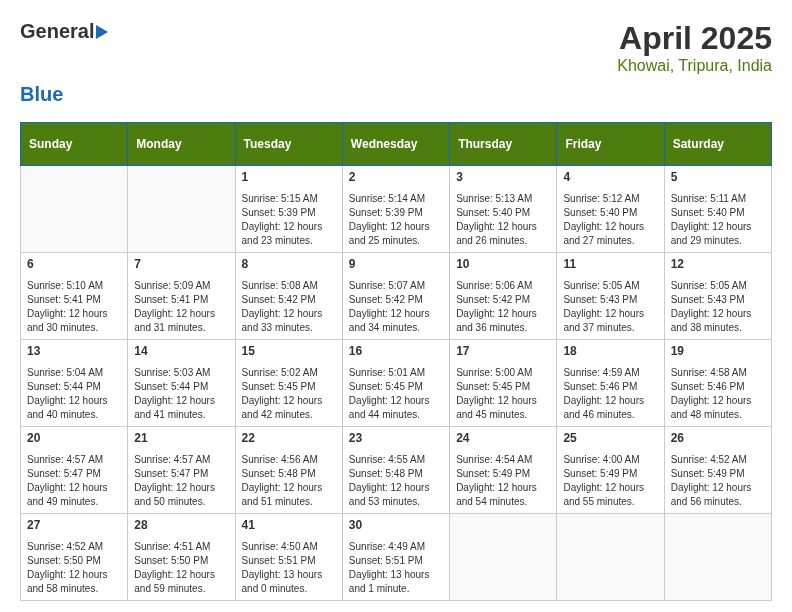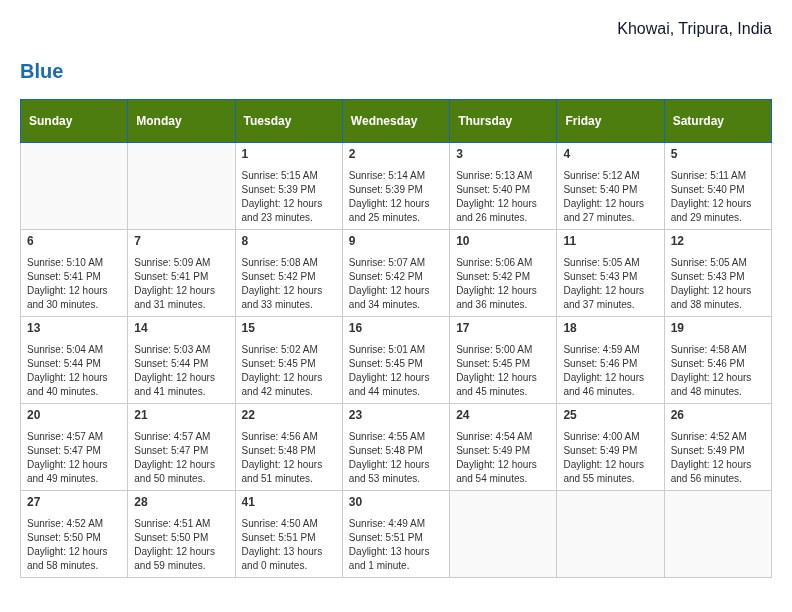--- a/index.html
+++ b/index.html
@@ -28,21 +28,21 @@
     .title-area {
       text-align: right;
     }
     .month-title {
       font-size: 32px;
       font-weight: bold;
       color: #333;
     }
     .location-title {
       font-size: 16px;
-      color: #0f172a;
+      color: #4d7c0f;
     }
     .calendar {
       width: 100%;
       border-collapse: collapse;
       font-size: 11px;
     }
     .calendar th {
       background: #4d7c0f;
       color: #fff;
       padding: 14px 8px;
@@ -74,23 +74,28 @@
       line-height: 1.4;
       color: #333;
       margin-top: 8px;
     }
   </style>
 </head>
 <body>
 
 <div class="header-area">
   <div class="logo">
+    <div class="logo-top">
+      <span style="font-size:20px;font-weight:bold;color:#333;">General</span>
+      <span style="display:inline-block;width:0;height:0;border-top:7px solid transparent;border-bottom:7px solid transparent;border-left:12px solid #1a6baf;margin:0 2px;"></span>
+    </div>
     <span style="font-size:20px;font-weight:bold;color:#1a6baf;margin-top:40px;">Blue</span>
   </div>
   <div class="title-area">
+    <div class="month-title">April 2025</div>
     <div class="location-title">Khowai, Tripura, India</div>
   </div>
 </div>
 
 <table class="calendar">
   <thead>
     <tr>
       <th>Sunday</th>
       <th>Monday</th>
       <th>Tuesday</th>

